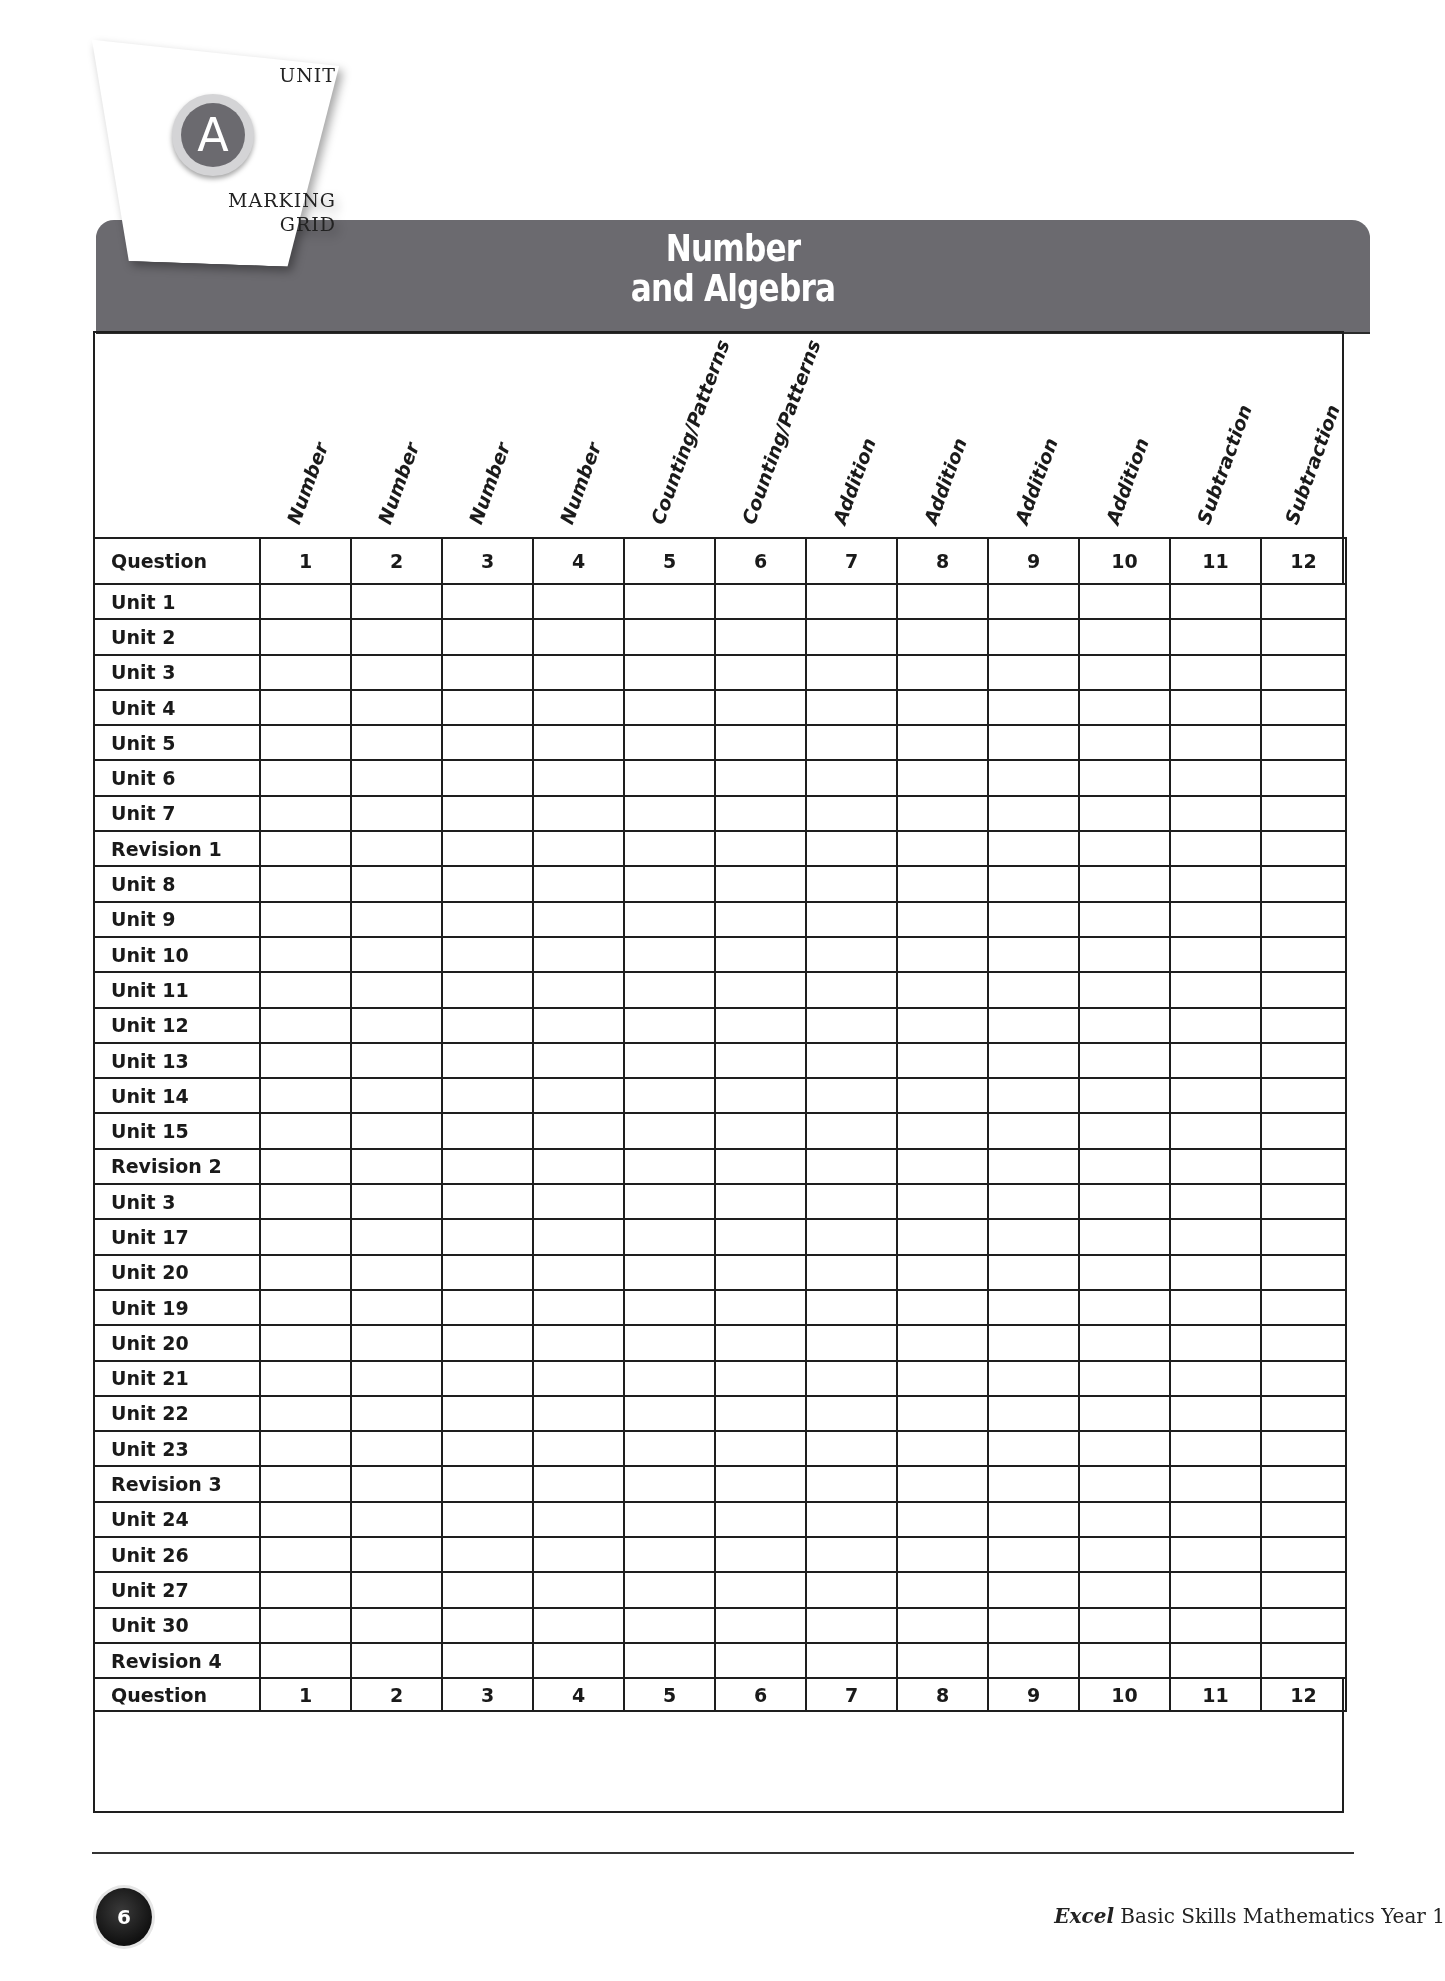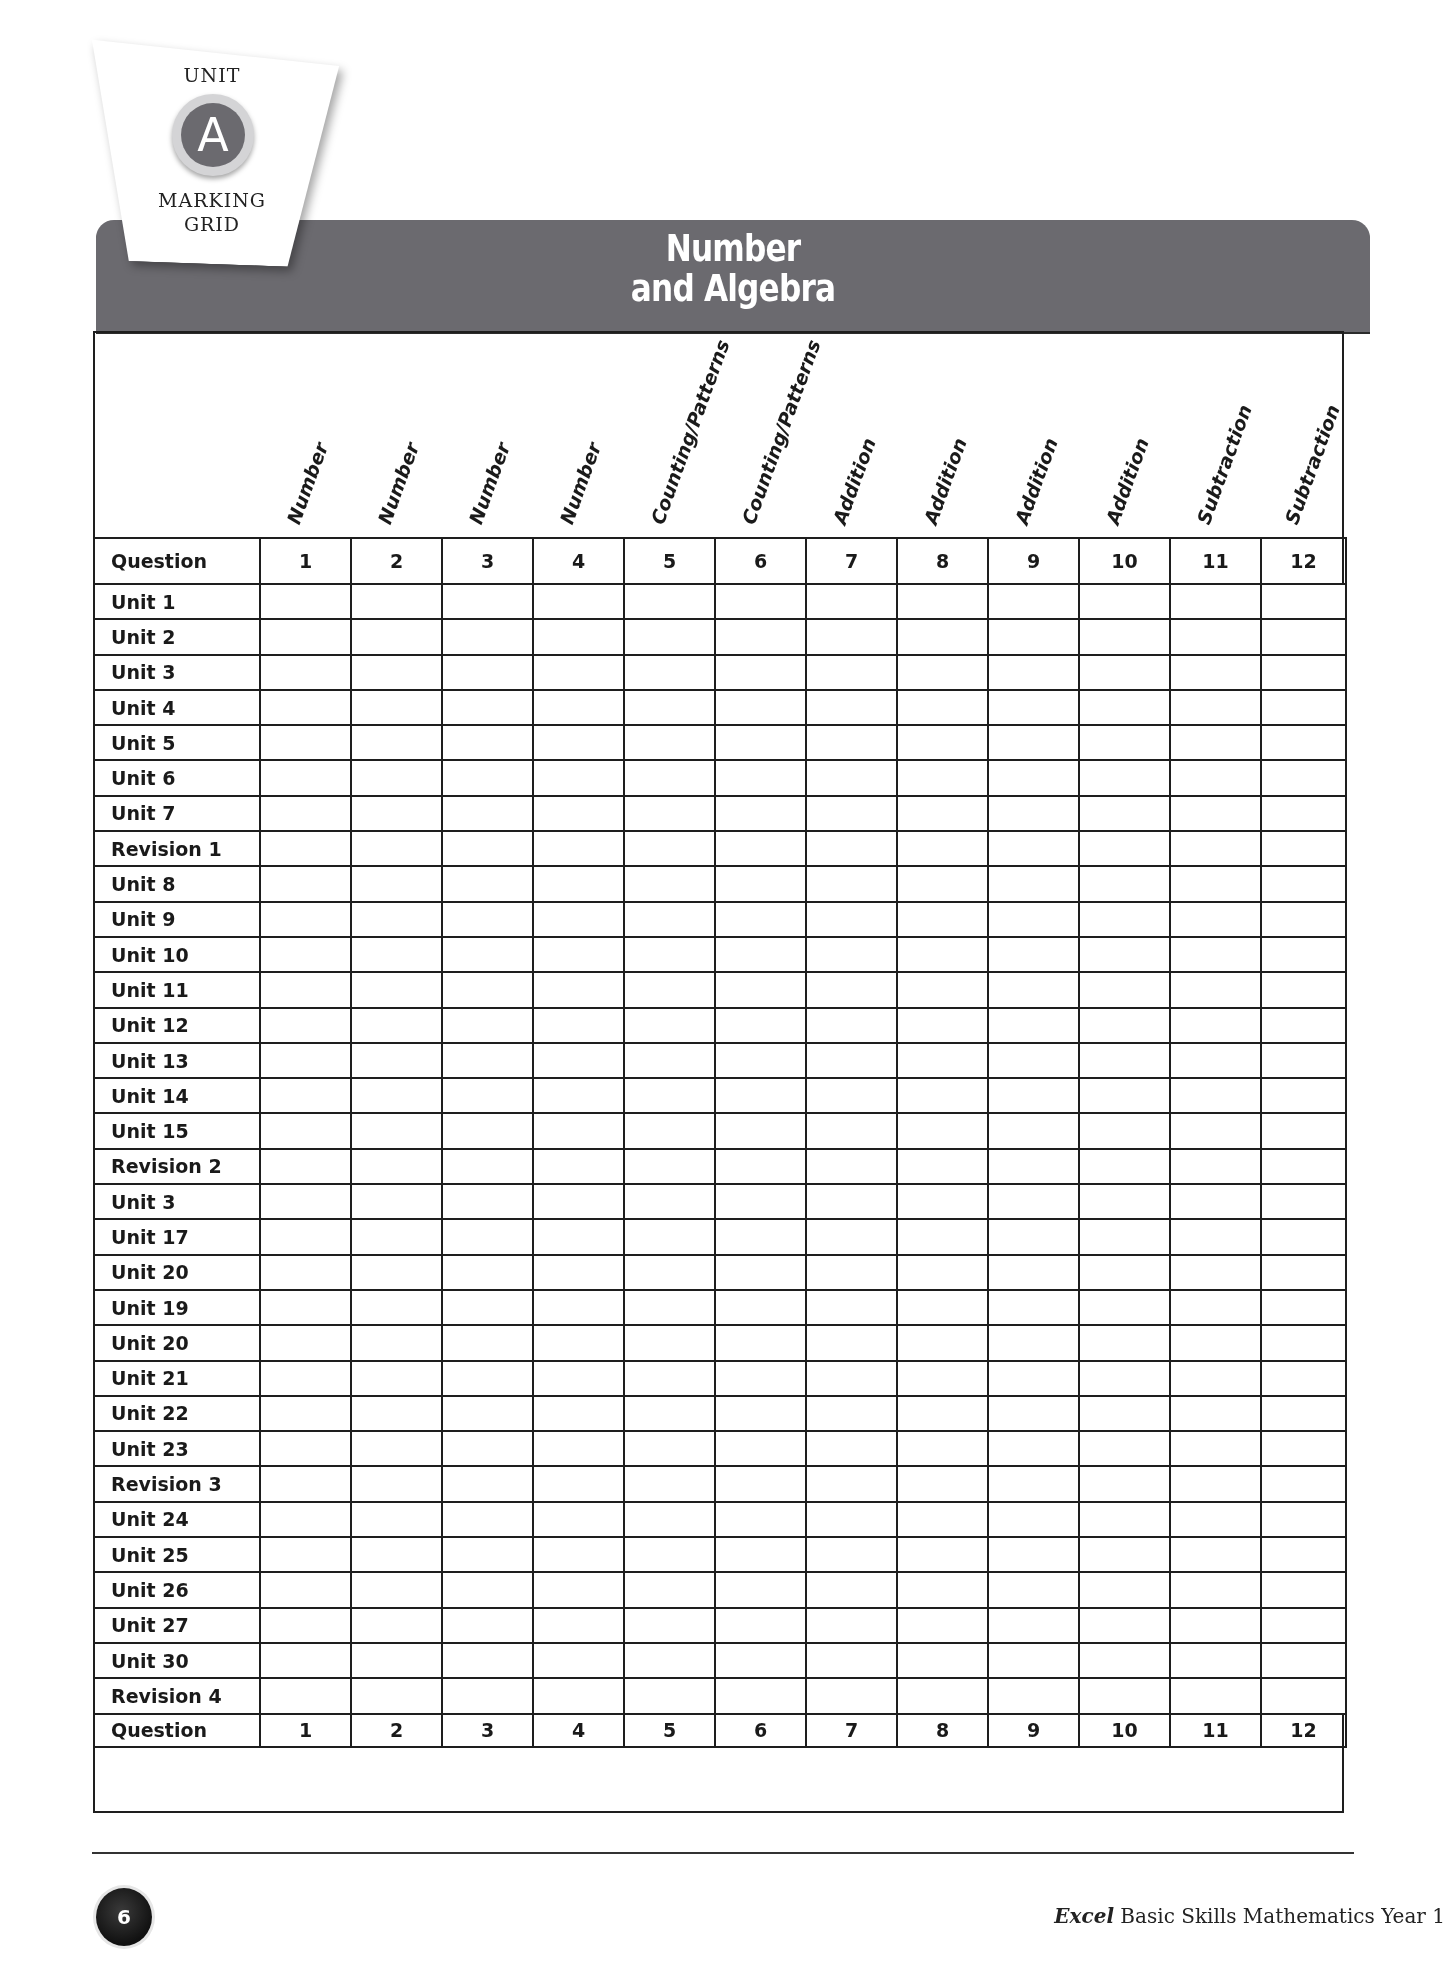--- a/index.html
+++ b/index.html
@@ -23,21 +23,21 @@
     .unit-tab {
       position: absolute; left: 88px; top: 44px; width: 248px; height: 220px;
       filter: drop-shadow(4px 5px 5px rgba(0,0,0,0.35));
     }
     .unit-tab-shape {
       position: absolute; inset: 0; background: #ffffff;
       clip-path: polygon(0 0, 100% 8%, 82% 100%, 18% 100%);
       transform: rotate(2deg);
     }
     .unit-tab-text {
-      position: absolute; left: 0; width: 248px; text-align: center;
+      position: absolute; left: 0; width: 248px; text-align: right;
       font-family: "DejaVu Serif", serif; font-size: 19px; color: #222;
       letter-spacing: 1px;
     }
     .unit-label { top: 20px; }
     .marking-label { top: 144px; line-height: 24px; }
     .unit-badge {
       position: absolute; left: 84px; top: 50px; width: 82px; height: 82px;
       border-radius: 50%; background: #d4d4d6;
       box-shadow: 0 3px 5px rgba(0,0,0,0.35);
     }
@@ -563,35 +563,20 @@
           <td class="cell"></td>
           <td class="cell"></td>
           <td class="cell"></td>
           <td class="cell"></td>
           <td class="cell"></td>
           <td class="cell"></td>
           <td class="cell"></td>
           <td class="cell"></td>
         </tr>
         <tr class="unit-row">
-          <td class="label">Unit 25</td>
-          <td class="cell"></td>
-          <td class="cell"></td>
-          <td class="cell"></td>
-          <td class="cell"></td>
-          <td class="cell"></td>
-          <td class="cell"></td>
-          <td class="cell"></td>
-          <td class="cell"></td>
-          <td class="cell"></td>
-          <td class="cell"></td>
-          <td class="cell"></td>
-          <td class="cell"></td>
-        </tr>
-        <tr class="unit-row">
           <td class="label">Unit 26</td>
           <td class="cell"></td>
           <td class="cell"></td>
           <td class="cell"></td>
           <td class="cell"></td>
           <td class="cell"></td>
           <td class="cell"></td>
           <td class="cell"></td>
           <td class="cell"></td>
           <td class="cell"></td>

